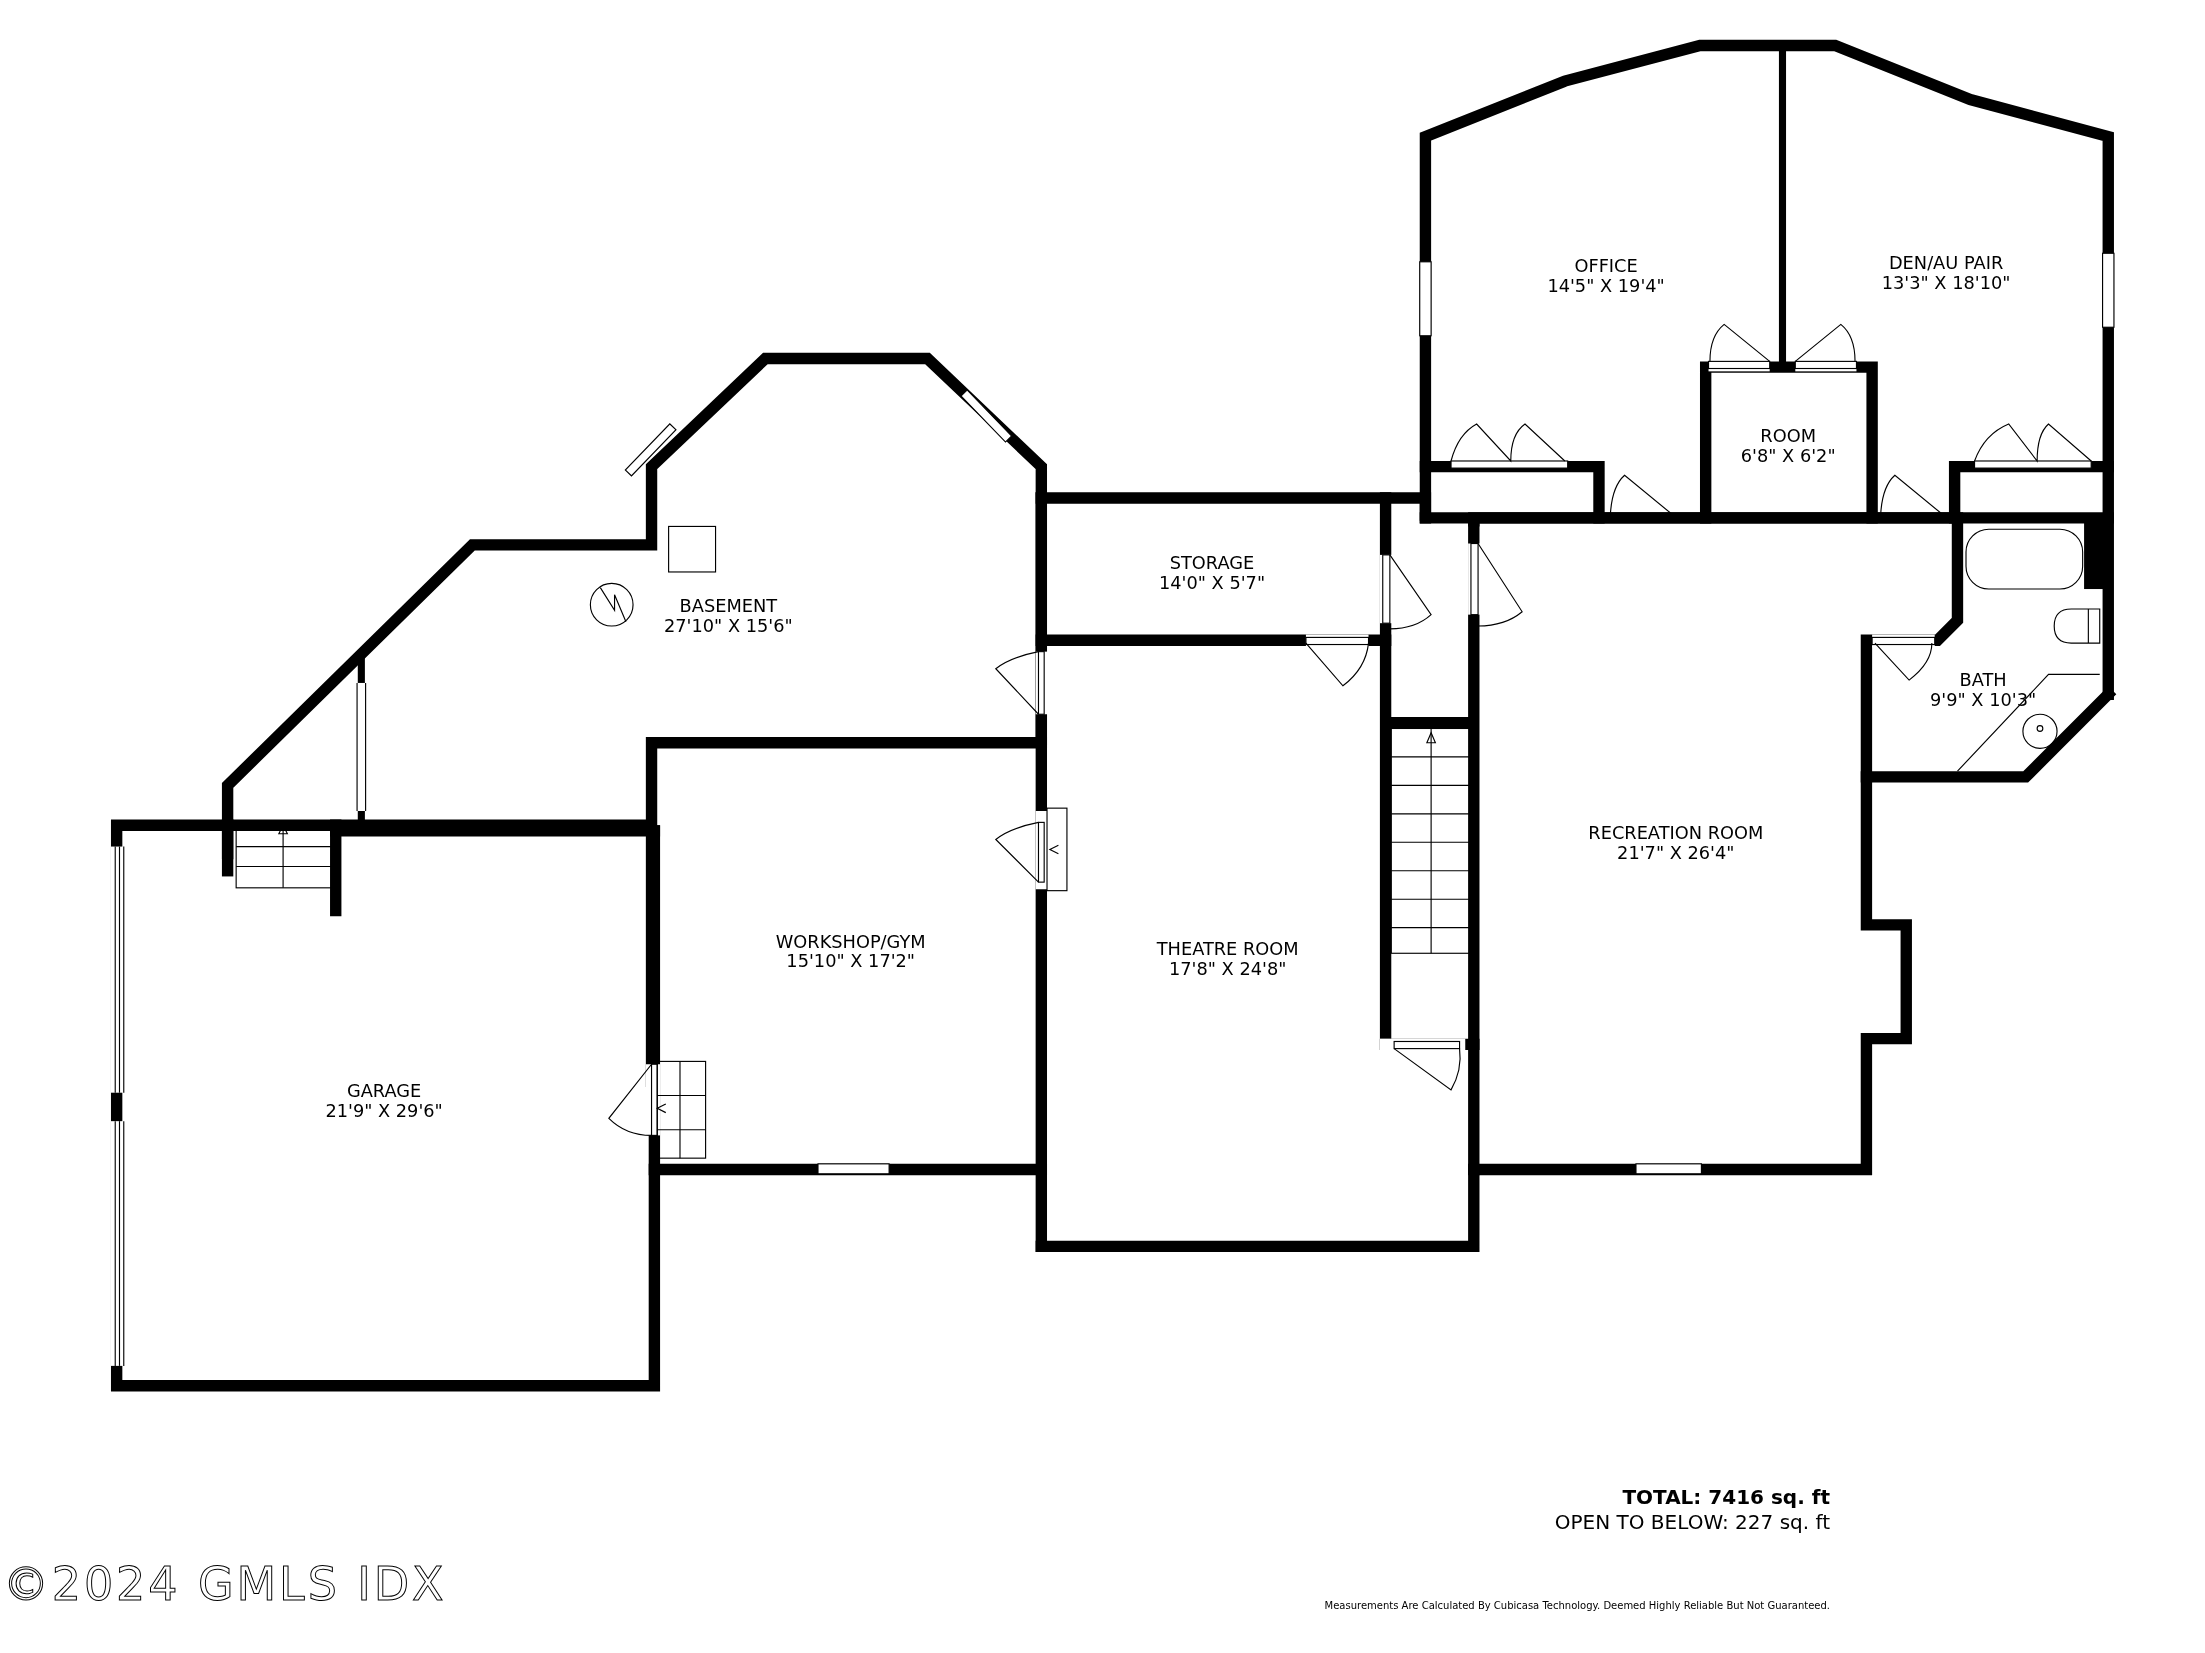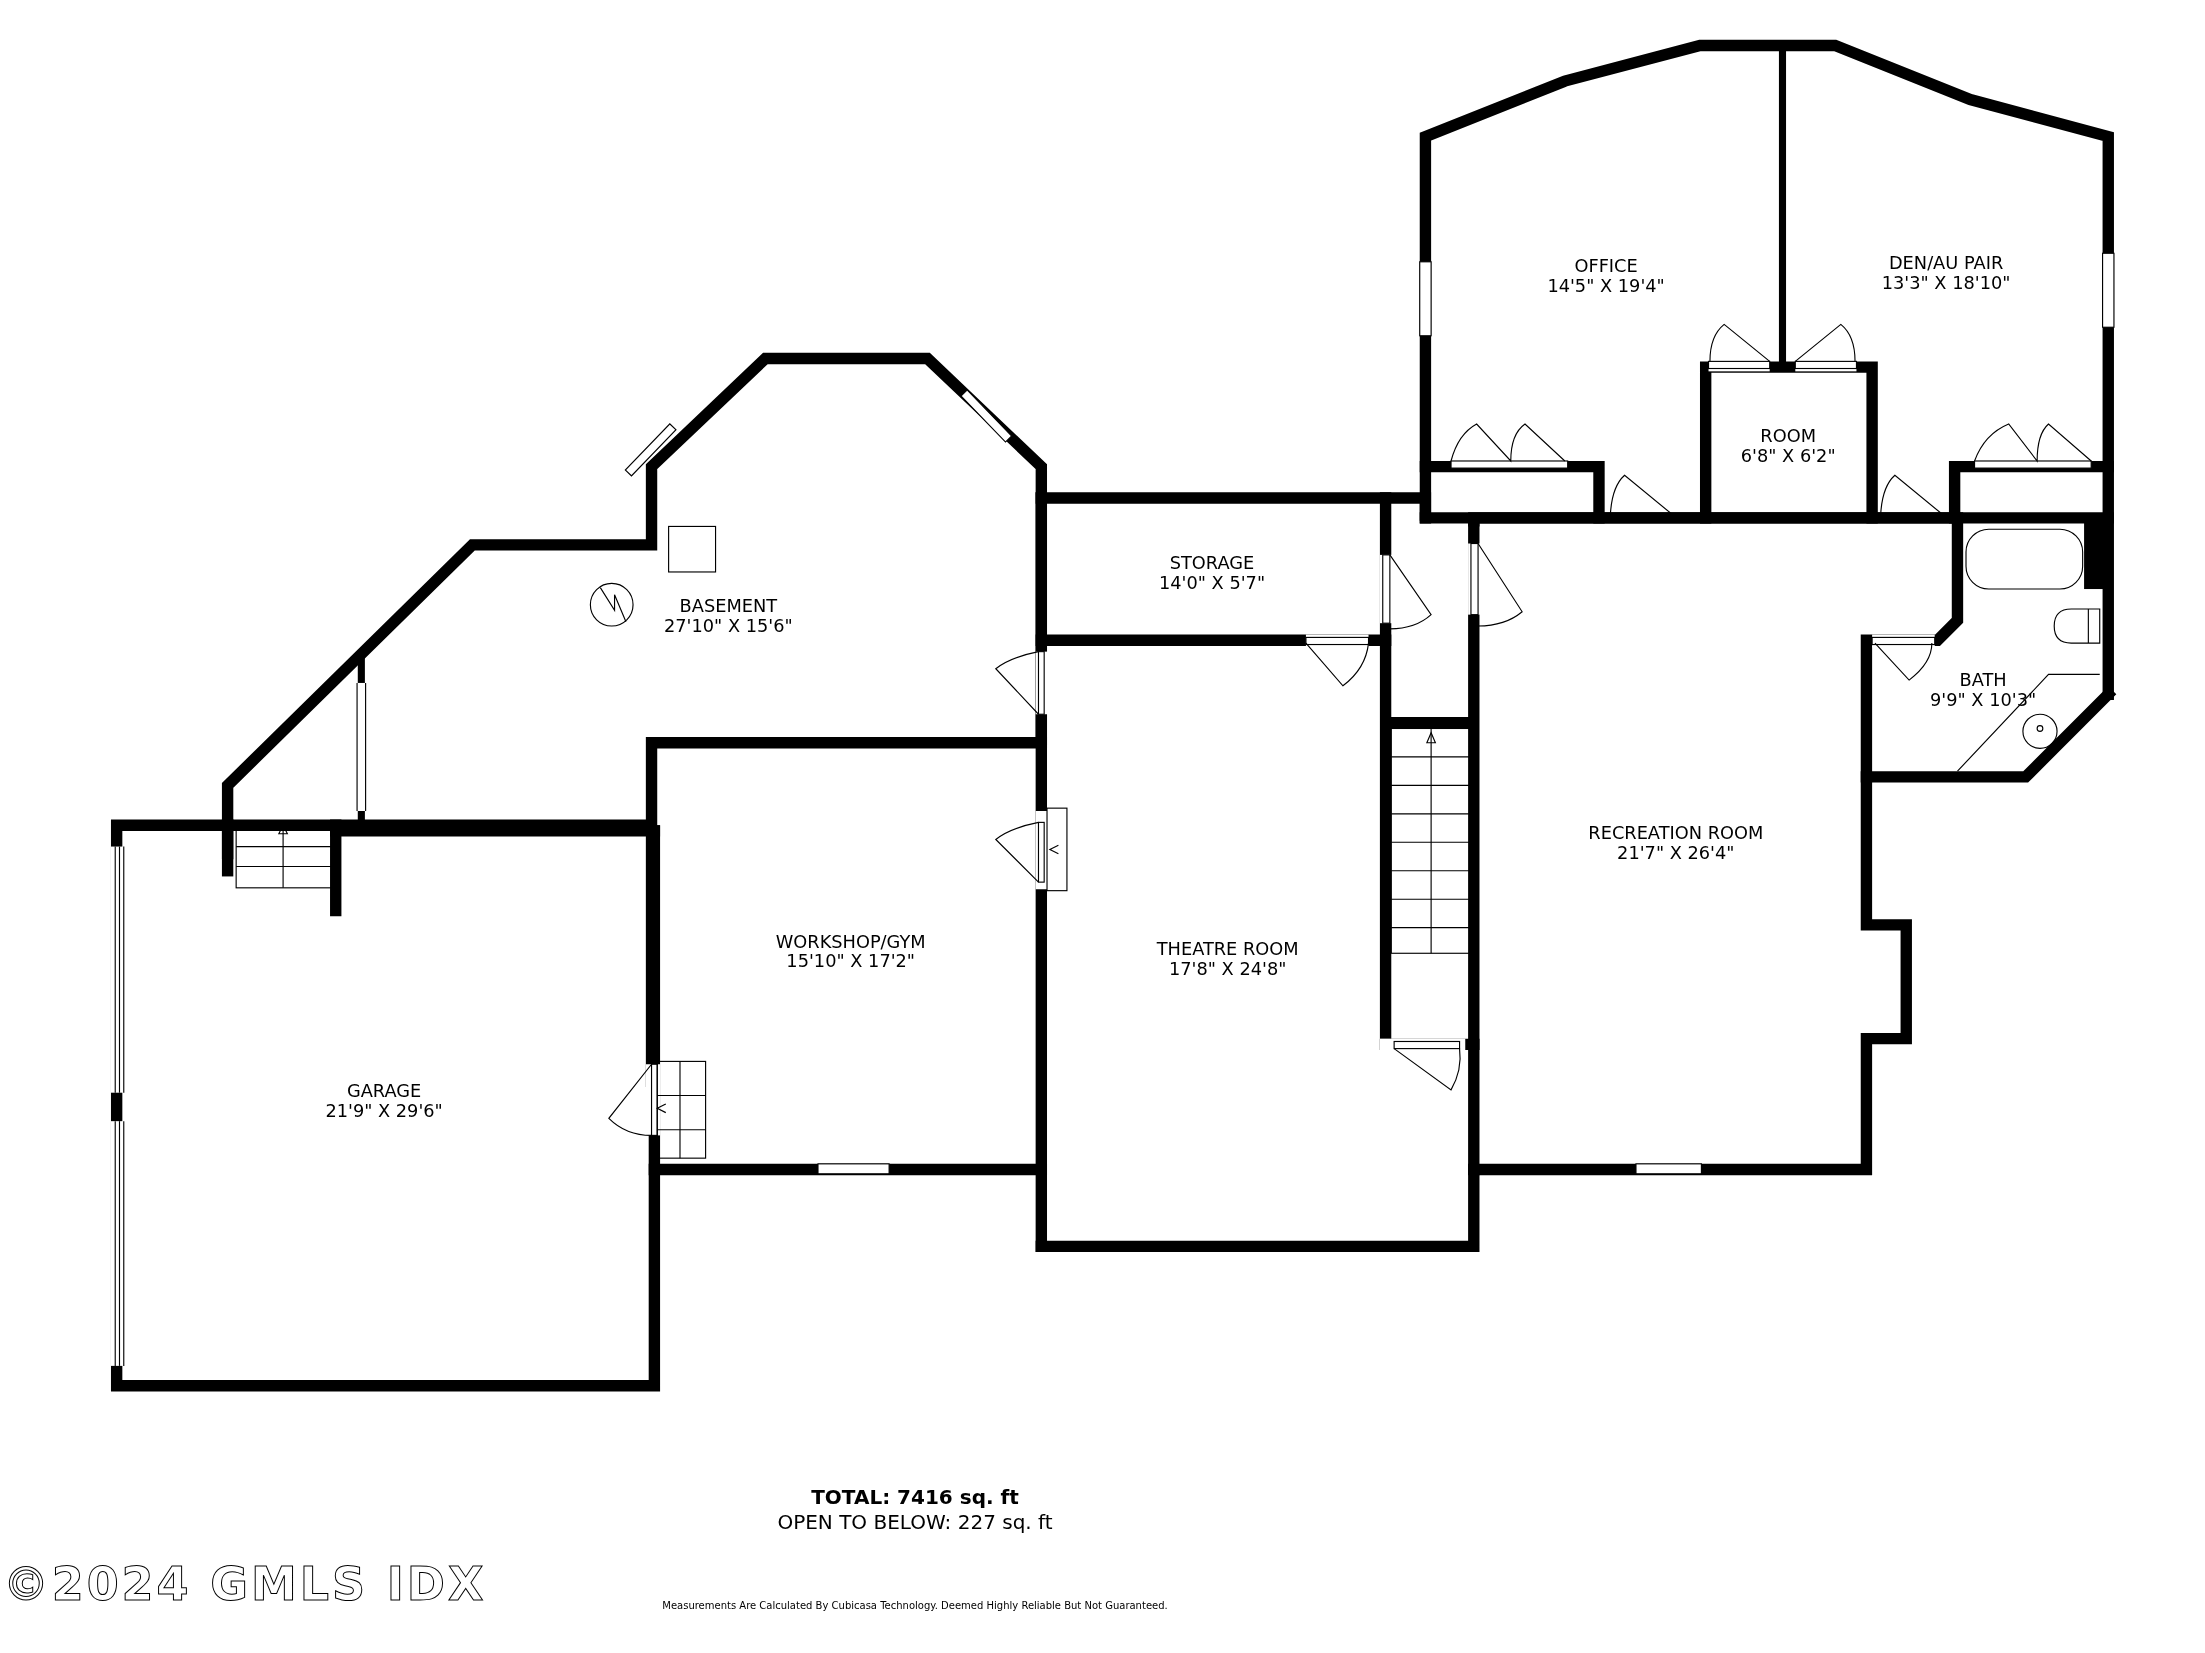--- a/index.html
+++ b/index.html
@@ -4,25 +4,25 @@
   <style>
     html, body { margin: 0; padding: 0; background: #ffffff; }
     body { width: 2205px; height: 1654px; position: relative; overflow: hidden; font-family: "DejaVu Sans", sans-serif; color: #000; }
     #plan { position: absolute; left: 0; top: 0; width: 2205px; height: 1654px; }
     .wall { fill: none; stroke: #000; stroke-width: 8; stroke-linejoin: miter; stroke-linecap: square; }
     .wall-thin { fill: none; stroke: #000; stroke-width: 5; }
     .thin { fill: none; stroke: #000; stroke-width: 0.8; }
     .win { fill: #fff; stroke: #000; stroke-width: 0.8; }
     .opening { fill: #fff; stroke: none; }
     .room-label { font-family: "DejaVu Sans", sans-serif; font-size: 12.5px; text-anchor: middle; fill: #000; }
-    .footer { position: absolute; left: 0; width: 1830px; text-align: center; font-family: "DejaVu Sans", sans-serif; color: #000; }
+    .footer { position: absolute; left: 0; width: 1830px; text-align: right; font-family: "DejaVu Sans", sans-serif; color: #000; }
     .footer-line { display: block; font-size: 20px; line-height: 25px; }
     .footer-total { font-weight: bold; }
     .footer-note { font-size: 10px; }
-    .watermark { position: absolute; left: 2.9px; top: 1557px; font-family: "DejaVu Sans", sans-serif; font-size: 46px; font-weight: 700; color: #fff; -webkit-text-stroke: 1px #000; letter-spacing: 2.9px; }
+    .watermark { position: absolute; left: 2.9px; top: 1557px; font-family: "DejaVu Sans", sans-serif; font-size: 46px; font-weight: 400; color: #fff; -webkit-text-stroke: 1px #000; letter-spacing: 2.9px; }
   </style>
 </head>
 <body>
 
 <svg id="plan" viewBox="0 0 1550 1162.5" preserveAspectRatio="none" xmlns="http://www.w3.org/2000/svg">
 
   <g>
     <polyline class="wall" points="1002,362 1002,96 1100,57 1195,32 1290,32 1385,70 1482,96 1482,488"></polyline>
     <line class="wall-thin" x1="1253" y1="34" x2="1253" y2="256"></line>
 

